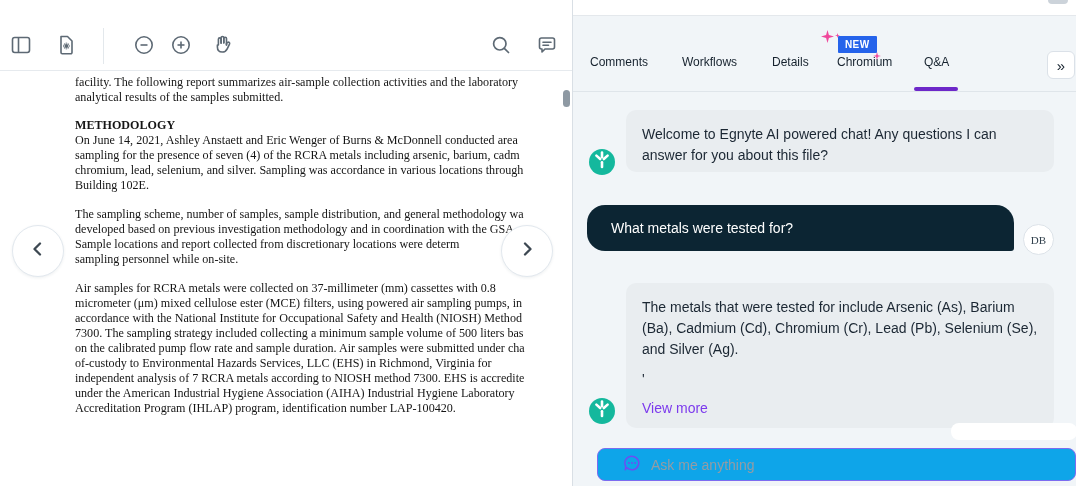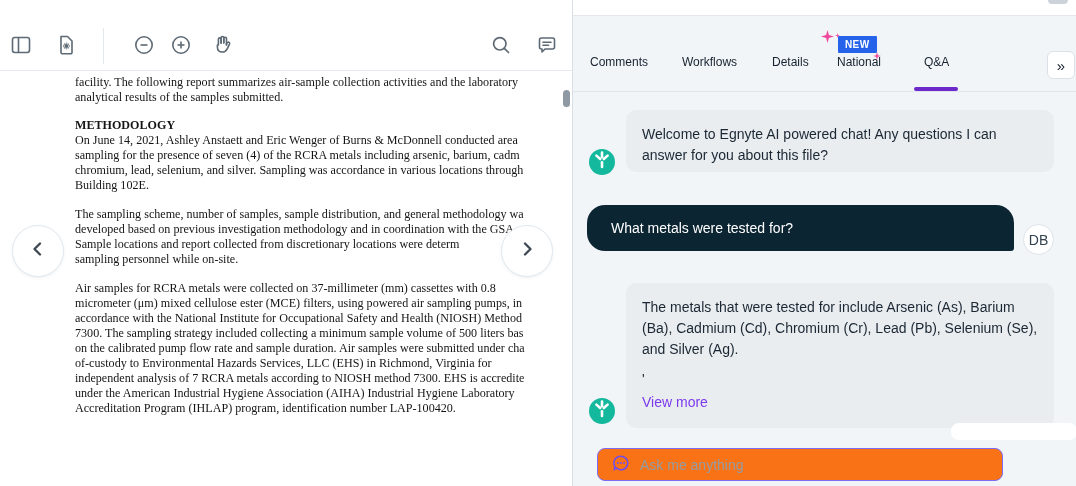--- a/index.html
+++ b/index.html
@@ -50,27 +50,27 @@
   
   .bubble-ai{position:absolute;left:53px;width:428px;background:#e9edf0;border-radius:10px;
              padding:14px 16px;font-size:14px;line-height:21px;color:#1b2733;}
   .egnyte-avatar{position:absolute;left:16px;width:26px;height:26px;border-radius:50%;background:#14b89d;
                  display:flex;align-items:center;justify-content:center;}
   #user-bubble{left:14px;top:205px;width:427px;height:46px;background:#0c2533;
                border-radius:18px 18px 3px 18px;display:flex;align-items:center;
                padding-left:24px;font-size:14px;color:#fff;}
   #user-avatar{left:450px;top:224px;width:31px;height:31px;border-radius:50%;background:#fff;
                border:1px solid #dde3e9;display:flex;align-items:center;justify-content:center;
-               font-size:14px;color:#33424e;}
-  #view-more{color:#7c3aed;cursor:pointer;display:inline-block;margin-top:6px;}
+               font-size:11px;color:#33424e;font-family:Liberation Serif, serif;}
+  #view-more{color:#7c3aed;cursor:pointer;display:inline-block;margin-top:12px;}
   #quote-mark{display:block;margin-top:12px;line-height:14px;}
   #hidden-bubble{left:378px;top:423px;width:126px;height:17px;background:#fff;border-radius:8px;}
 
-  #ask-input{left:24px;top:448px;width:406px;height:33px;background:#f97316;border:1.5px solid #7c6cf0;
-             border-radius:8px;display:flex;align-items:center;padding:0 14px;cursor:text;}
+  #ask-input{left:24px;top:448px;width:479px;height:33px;background:#0ea5e9;border:1.5px solid #7c6cf0;
+             border-radius:8px;display:flex;align-items:center;padding:0 25px;cursor:text;}
   #ask-input input{border:none;outline:none;flex:1;font-size:14px;color:#333;background:transparent;
                    font-family:"Liberation Sans",sans-serif;margin-left:8px;}
   #ask-input input::placeholder{color:#949ca4;}
 </style>
 </head>
 <body>
 
 <div id="app">
 
   <div id="viewer" class="abs">
@@ -187,21 +187,21 @@
   <div id="side-panel" class="abs">
 
     <div id="side-top-strip" class="abs">
       <div id="cutoff-el" class="abs"></div>
     </div>
 
     <div id="tabs-row" class="abs">
       <span class="tab" style="left:17px">Comments</span>
       <span class="tab" style="left:109px">Workflows</span>
       <span class="tab" style="left:199px">Details</span>
-      <span class="tab" style="left:264px">National</span>
+      <span class="tab" style="left:264px">Chromium</span>
       <span class="tab" style="left:351px">Q&amp;A</span>
       <div id="tab-underline" class="abs"></div>
 
       <span class="sparkle" style="left:248px;top:13px">
         <svg width="13" height="13" viewBox="0 0 12 12" fill="#f0489c">
             <path d="M6 0 L7.3 4.7 L12 6 L7.3 7.3 L6 12 L4.7 7.3 L0 6 L4.7 4.7 Z"></path>
           </svg>
       </span>
       <span class="sparkle" style="left:300px;top:30px">
         <svg width="8" height="8" viewBox="0 0 12 12" fill="#f0489c">

